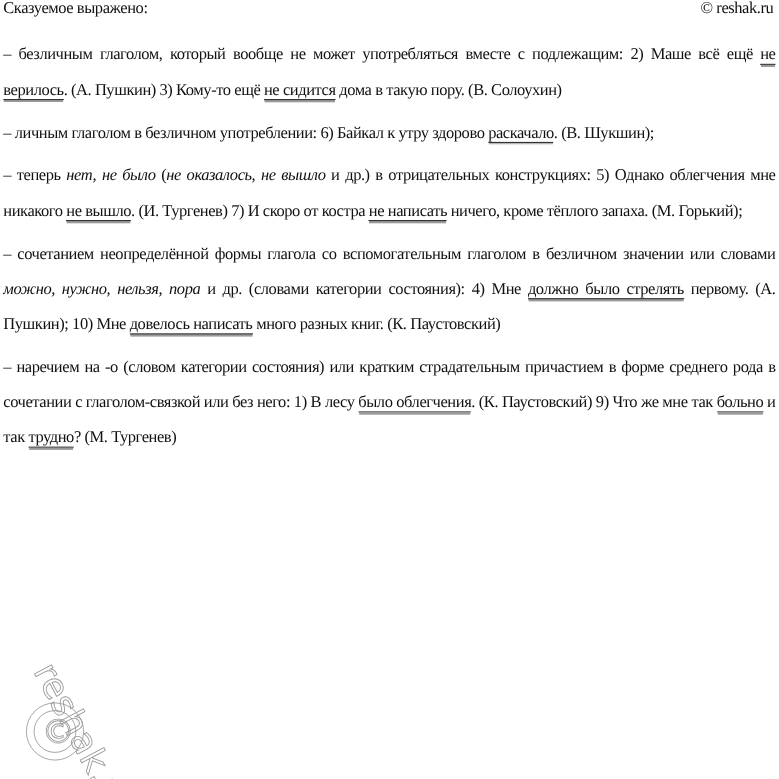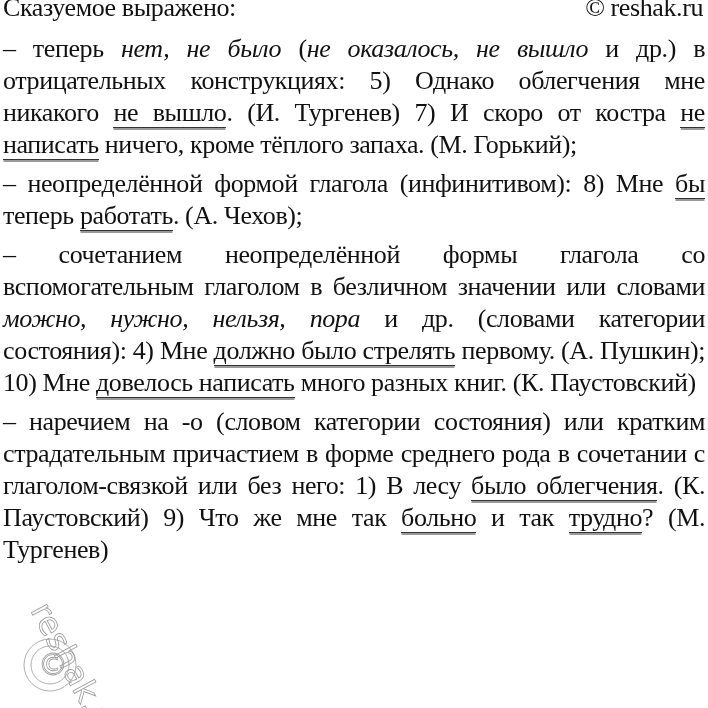--- a/index.html
+++ b/index.html
@@ -13,21 +13,21 @@
       overflow: hidden;
       position: relative;
       font-family: "Liberation Serif", "DejaVu Serif", serif;
       color: #111111;
     }
     .page {
       position: absolute;
       left: 3px;
       top: 0;
       width: 702px;
-      font-size: 26px;
+      font-size: 15px;
       line-height: 32px;
       letter-spacing: -0.4px;
     }
     .header {
       display: flex;
       justify-content: space-between;
       align-items: baseline;
       height: 30px;
       line-height: 24px;
       margin-top: -4px;
@@ -68,22 +68,23 @@
   </style>
 </head>
 <body>
 
 <div class="page">
   <div class="header">
     <span>Сказуемое выражено:</span>
     <span class="copyright">© reshak.ru</span>
   </div>
 
+  <p class="para first"><span>– безличным глаголом, который вообще не может употребляться вместе с подлежащим: 2) Маше всё ещё </span><span class="u2">не верилось</span><span>. (А. Пушкин) 3) Кому-то ещё </span><span class="u2">не сидится</span><span> дома в такую пору. (В. Солоухин)</span></p>
+  <p class="para"><span>– личным глаголом в безличном употреблении: 6) Байкал к утру здорово </span><span class="u1">раскачало</span><span>. (В. Шукшин);</span></p>
   <p class="para"><span>– теперь </span><i>нет, не было</i><span> (</span><i>не оказалось, не вышло</i><span> и др.) в отрицательных конструкциях: 5) Однако облегчения мне никакого </span><span class="u2">не вышло</span><span>. (И. Тургенев) 7) И скоро от костра </span><span class="u2">не написать</span><span> ничего, кроме тёплого запаха. (М. Горький);</span></p>
-  <p class="para"><span>– неопределённой формой глагола (инфинитивом): 8) Мне </span><span class="u2">бы</span><span> теперь </span><span class="u2">работать</span><span>. (А. Чехов);</span></p>
   <p class="para"><span>– сочетанием неопределённой формы глагола со вспомогательным глаголом в безличном значении или словами </span><i>можно, нужно, нельзя, пора</i><span> и др. (словами категории состояния): 4) Мне </span><span class="u2">должно было стрелять</span><span> первому. (А. Пушкин); 10) Мне </span><span class="u2">довелось написать</span><span> много разных книг. (К. Паустовский)</span></p>
   <p class="para"><span>– наречием на -о (словом категории состояния) или кратким страдательным причастием в форме среднего рода в сочетании с глаголом-связкой или без него: 1) В лесу </span><span class="u2">было облегчения</span><span>. (К. Паустовский) 9) Что же мне так </span><span class="u2">больно</span><span> и так </span><span class="u2">трудно</span><span>? (М. Тургенев)</span></p>
 </div>
 
 <svg class="watermark" viewBox="0 0 200 120" xmlns="http://www.w3.org/2000/svg">
   <g fill="none" stroke="#9a9a9a" stroke-width="0.8">
     <circle cx="40" cy="75" r="26"></circle>
     <circle cx="40" cy="75" r="19"></circle>
     <text x="28" y="85" font-size="30" font-family="DejaVu Sans, sans-serif">©</text>
     <text x="0" y="0" font-size="32" font-family="DejaVu Sans, sans-serif" transform="translate(20,20) rotate(62)">reshak.ru</text>

